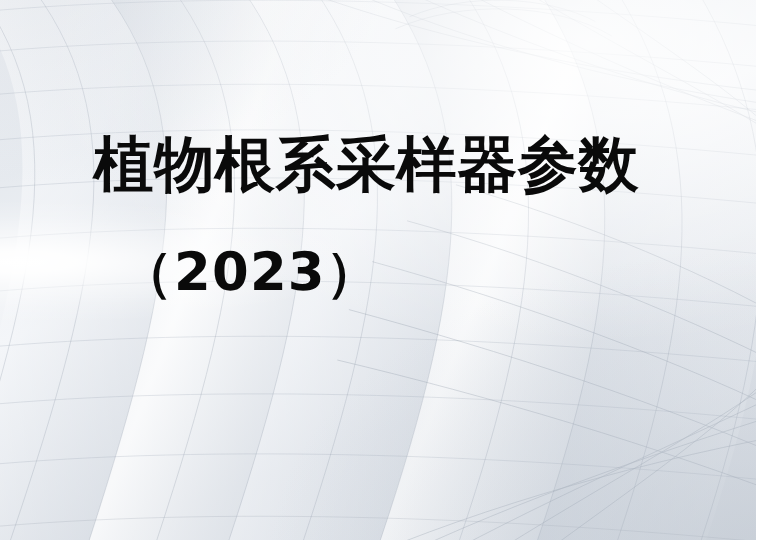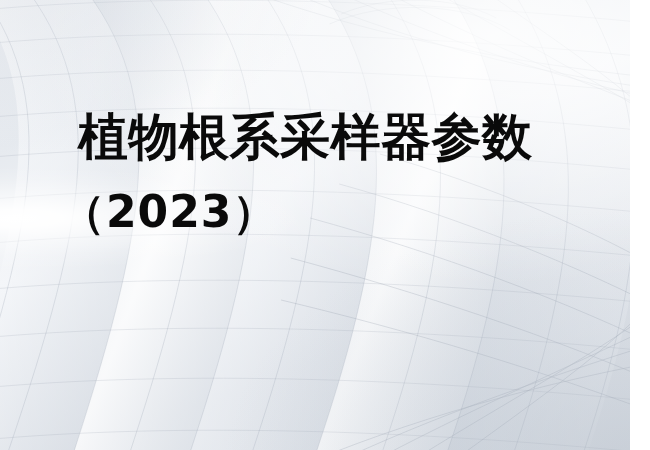--- a/index.html
+++ b/index.html
@@ -97,22 +97,22 @@
     line-height: 1.0;
   }
 
   .title-line-1 {
     font-size: 50px;
     padding-left: 78px;
   }
 
   .title-line-2 {
     font-size: 44px;
-    padding-left: 61px;
-    margin-top: 28px;
+    padding-left: 100px;
+    margin-top: 44px;
     letter-spacing: 1px;
   }
 </style>
 </head>
 <body>
 
 <div class="slide">
 
   <div class="bg-layer bg-base"></div>
 

